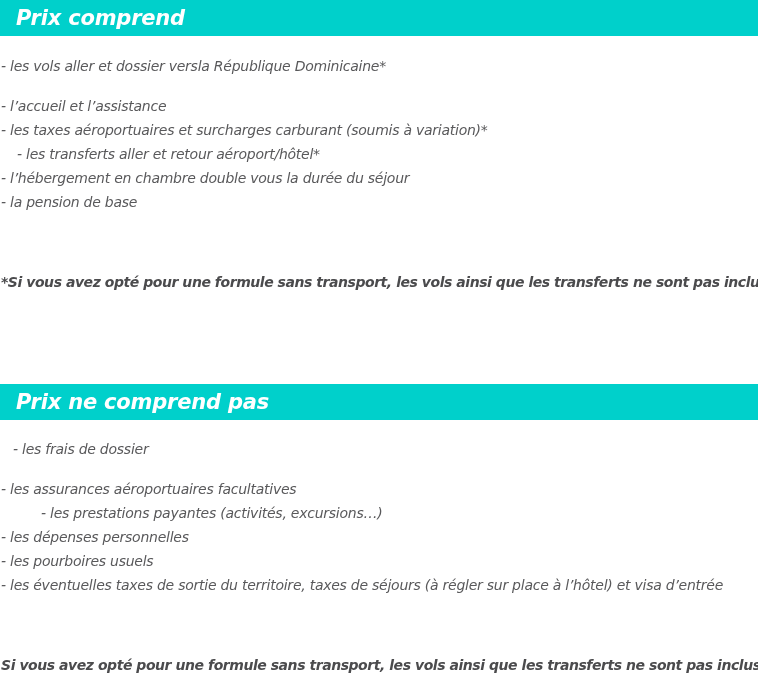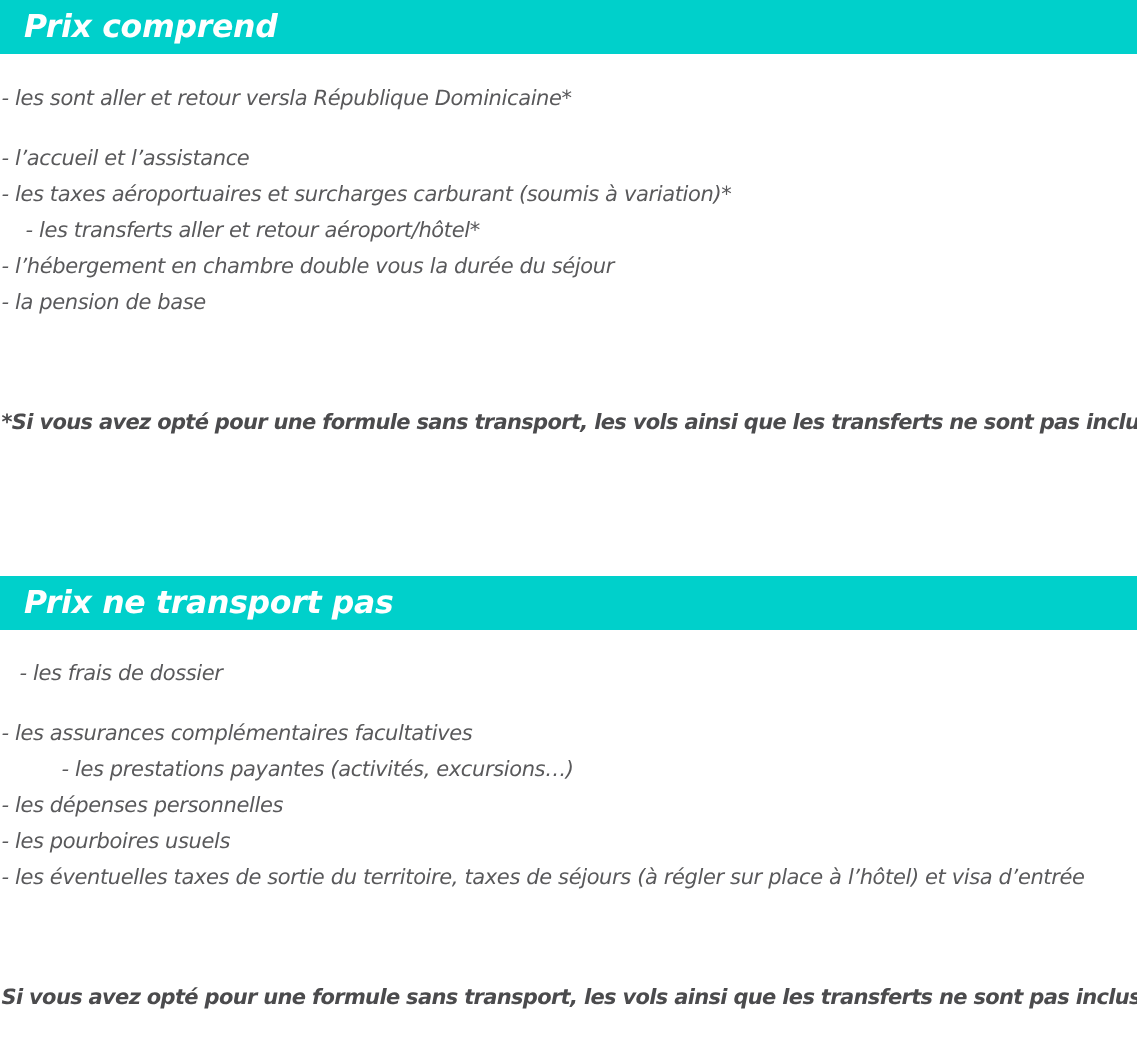--- a/index.html
+++ b/index.html
@@ -94,35 +94,35 @@
 </style>
 </head>
 <body>
 
 <div class="page" style="background: rgb(255, 255, 255);">
 
   <div class="section-bar" id="bar-prix-comprend" style="background: rgb(0, 208, 203);">
     <div class="section-bar-title" style="color: rgb(255, 255, 255);">Prix comprend</div>
   </div>
 
-  <div class="list-line" id="inc-line-0" style="color: rgb(89, 89, 91);">- les sont aller et retour versla République Dominicaine*</div>
+  <div class="list-line" id="inc-line-0" style="color: rgb(89, 89, 91);">- les vols aller et dossier versla République Dominicaine*</div>
   <div class="list-line" id="inc-line-1" style="color: rgb(89, 89, 91);">- l’accueil et l’assistance</div>
   <div class="list-line" id="inc-line-2" style="color: rgb(89, 89, 91);">- les taxes aéroportuaires et surcharges carburant (soumis à variation)*</div>
   <div class="list-line" id="inc-line-3" style="color: rgb(89, 89, 91); padding-left: 16px;">- les transferts aller et retour aéroport/hôtel*</div>
   <div class="list-line" id="inc-line-4" style="color: rgb(89, 89, 91);">- l’hébergement en chambre double vous la durée du séjour</div>
   <div class="list-line" id="inc-line-5" style="color: rgb(89, 89, 91);">- la pension de base</div>
 
   <div class="note-line" id="inc-note" style="color: rgb(75, 75, 77);">*Si vous avez opté pour une formule sans transport, les vols ainsi que les transferts ne sont pas inclus.</div>
 
   <div class="section-bar" id="bar-prix-ne-comprend-pas" style="background: rgb(0, 208, 203);">
-    <div class="section-bar-title" style="color: rgb(255, 255, 255);">Prix ne transport pas</div>
+    <div class="section-bar-title" style="color: rgb(255, 255, 255);">Prix ne comprend pas</div>
   </div>
 
   <div class="list-line" id="exc-line-0" style="color: rgb(89, 89, 91);">- les frais de dossier</div>
-  <div class="list-line" id="exc-line-1" style="color: rgb(89, 89, 91);">- les assurances complémentaires facultatives</div>
+  <div class="list-line" id="exc-line-1" style="color: rgb(89, 89, 91);">- les assurances aéroportuaires facultatives</div>
   <div class="list-line" id="exc-line-2" style="color: rgb(89, 89, 91);">- les prestations payantes (activités, excursions…)</div>
   <div class="list-line" id="exc-line-3" style="color: rgb(89, 89, 91);">- les dépenses personnelles</div>
   <div class="list-line" id="exc-line-4" style="color: rgb(89, 89, 91);">- les pourboires usuels</div>
   <div class="list-line" id="exc-line-5" style="color: rgb(89, 89, 91);">- les éventuelles taxes de sortie du territoire, taxes de séjours (à régler sur place à l’hôtel) et visa d’entrée</div>
 
   <div class="note-line" id="exc-note" style="color: rgb(75, 75, 77);">Si vous avez opté pour une formule sans transport, les vols ainsi que les transferts ne sont pas inclus.</div>
 
 </div>
 
 </body></html>

